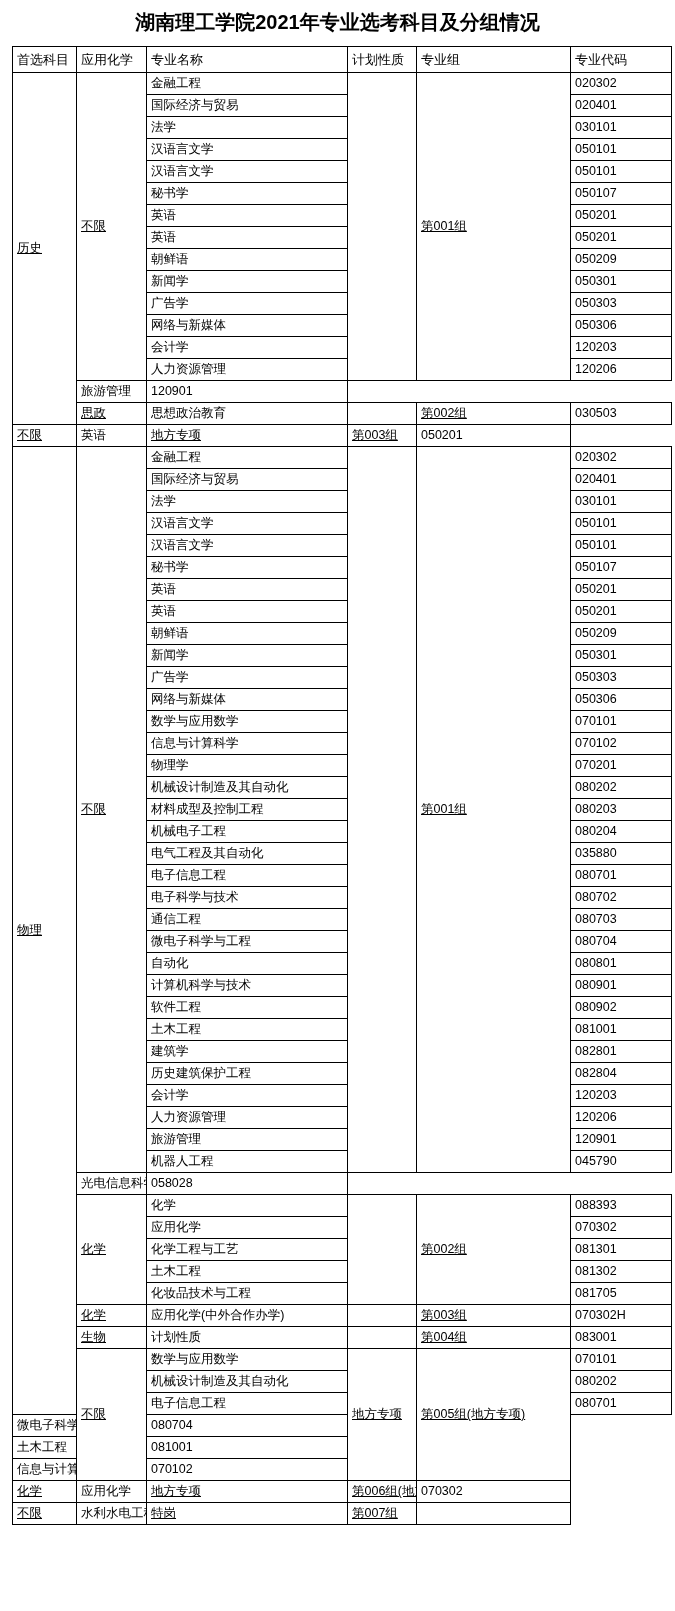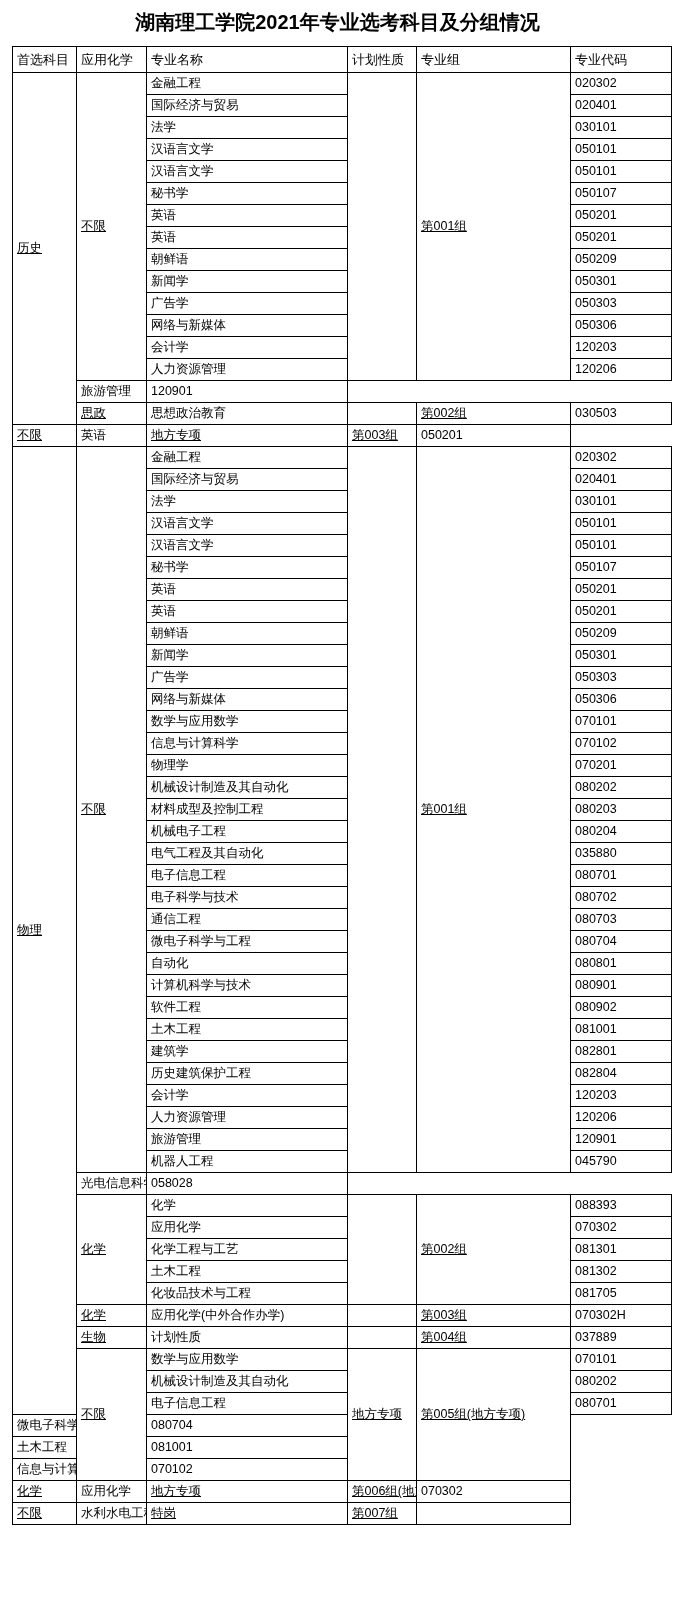--- a/index.html
+++ b/index.html
@@ -330,21 +330,21 @@
           <td>应用化学(中外合作办学)</td>
           <td class="vcenter" rowspan="1"></td>
           <td class="vcenter" rowspan="1">第003组</td>
           <td>070302H</td>
         </tr>
         <tr>
           <td class="vcenter" rowspan="1">生物</td>
           <td>计划性质</td>
           <td class="vcenter" rowspan="1"></td>
           <td class="vcenter" rowspan="1">第004组</td>
-          <td>037889</td>
+          <td>083001</td>
         </tr>
         <tr>
           <td class="vcenter" rowspan="6">不限</td>
           <td>数学与应用数学</td>
           <td class="vcenter" rowspan="6">地方专项</td>
           <td class="vcenter" rowspan="6">第005组(地方专项)</td>
           <td>070101</td>
         </tr>
         <tr>
           <td>机械设计制造及其自动化</td>

